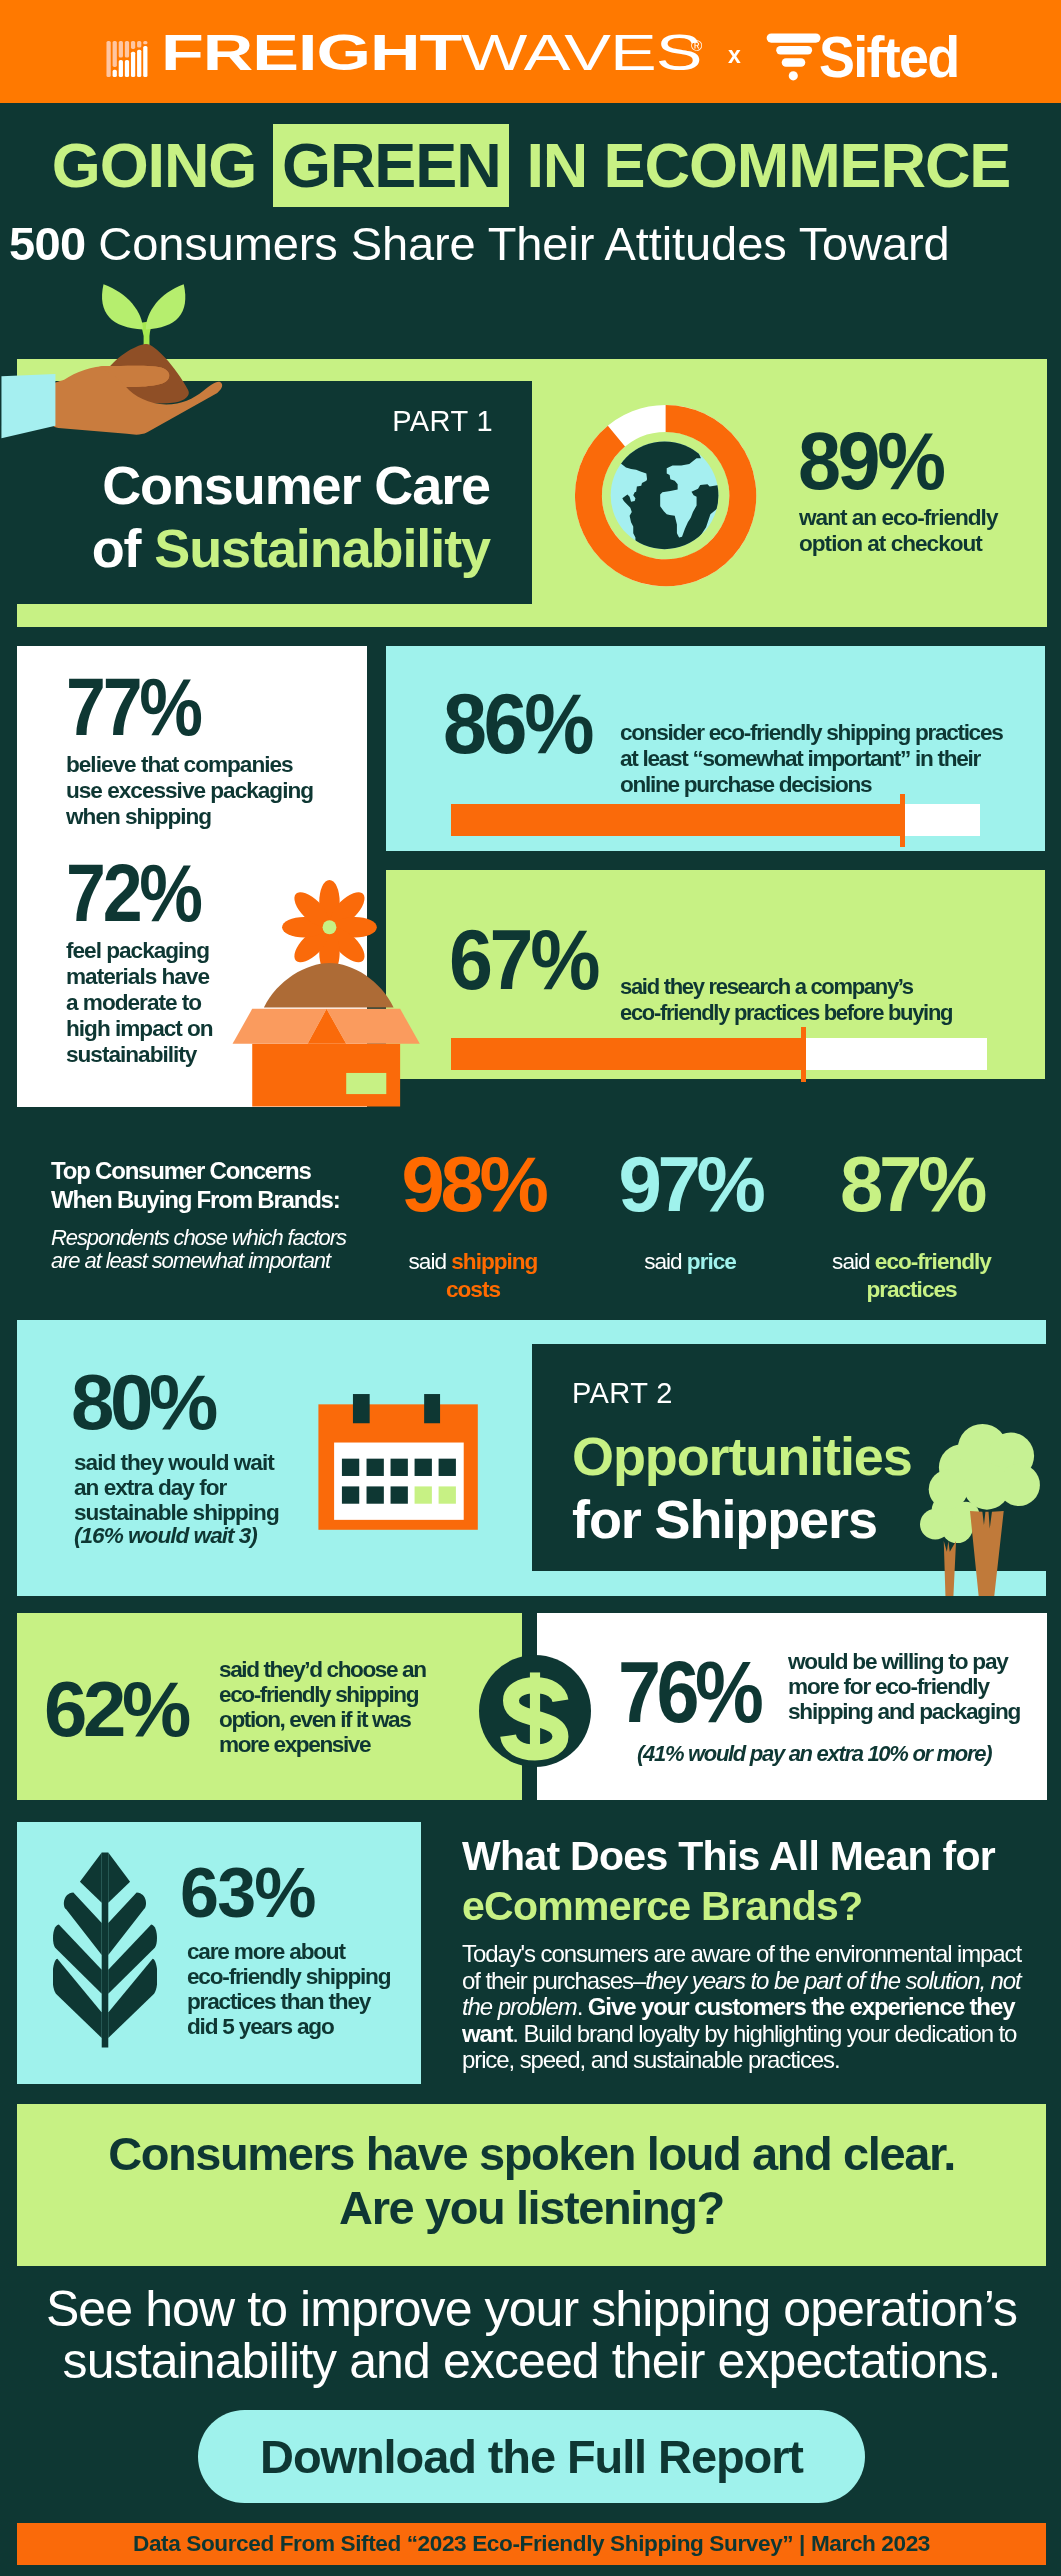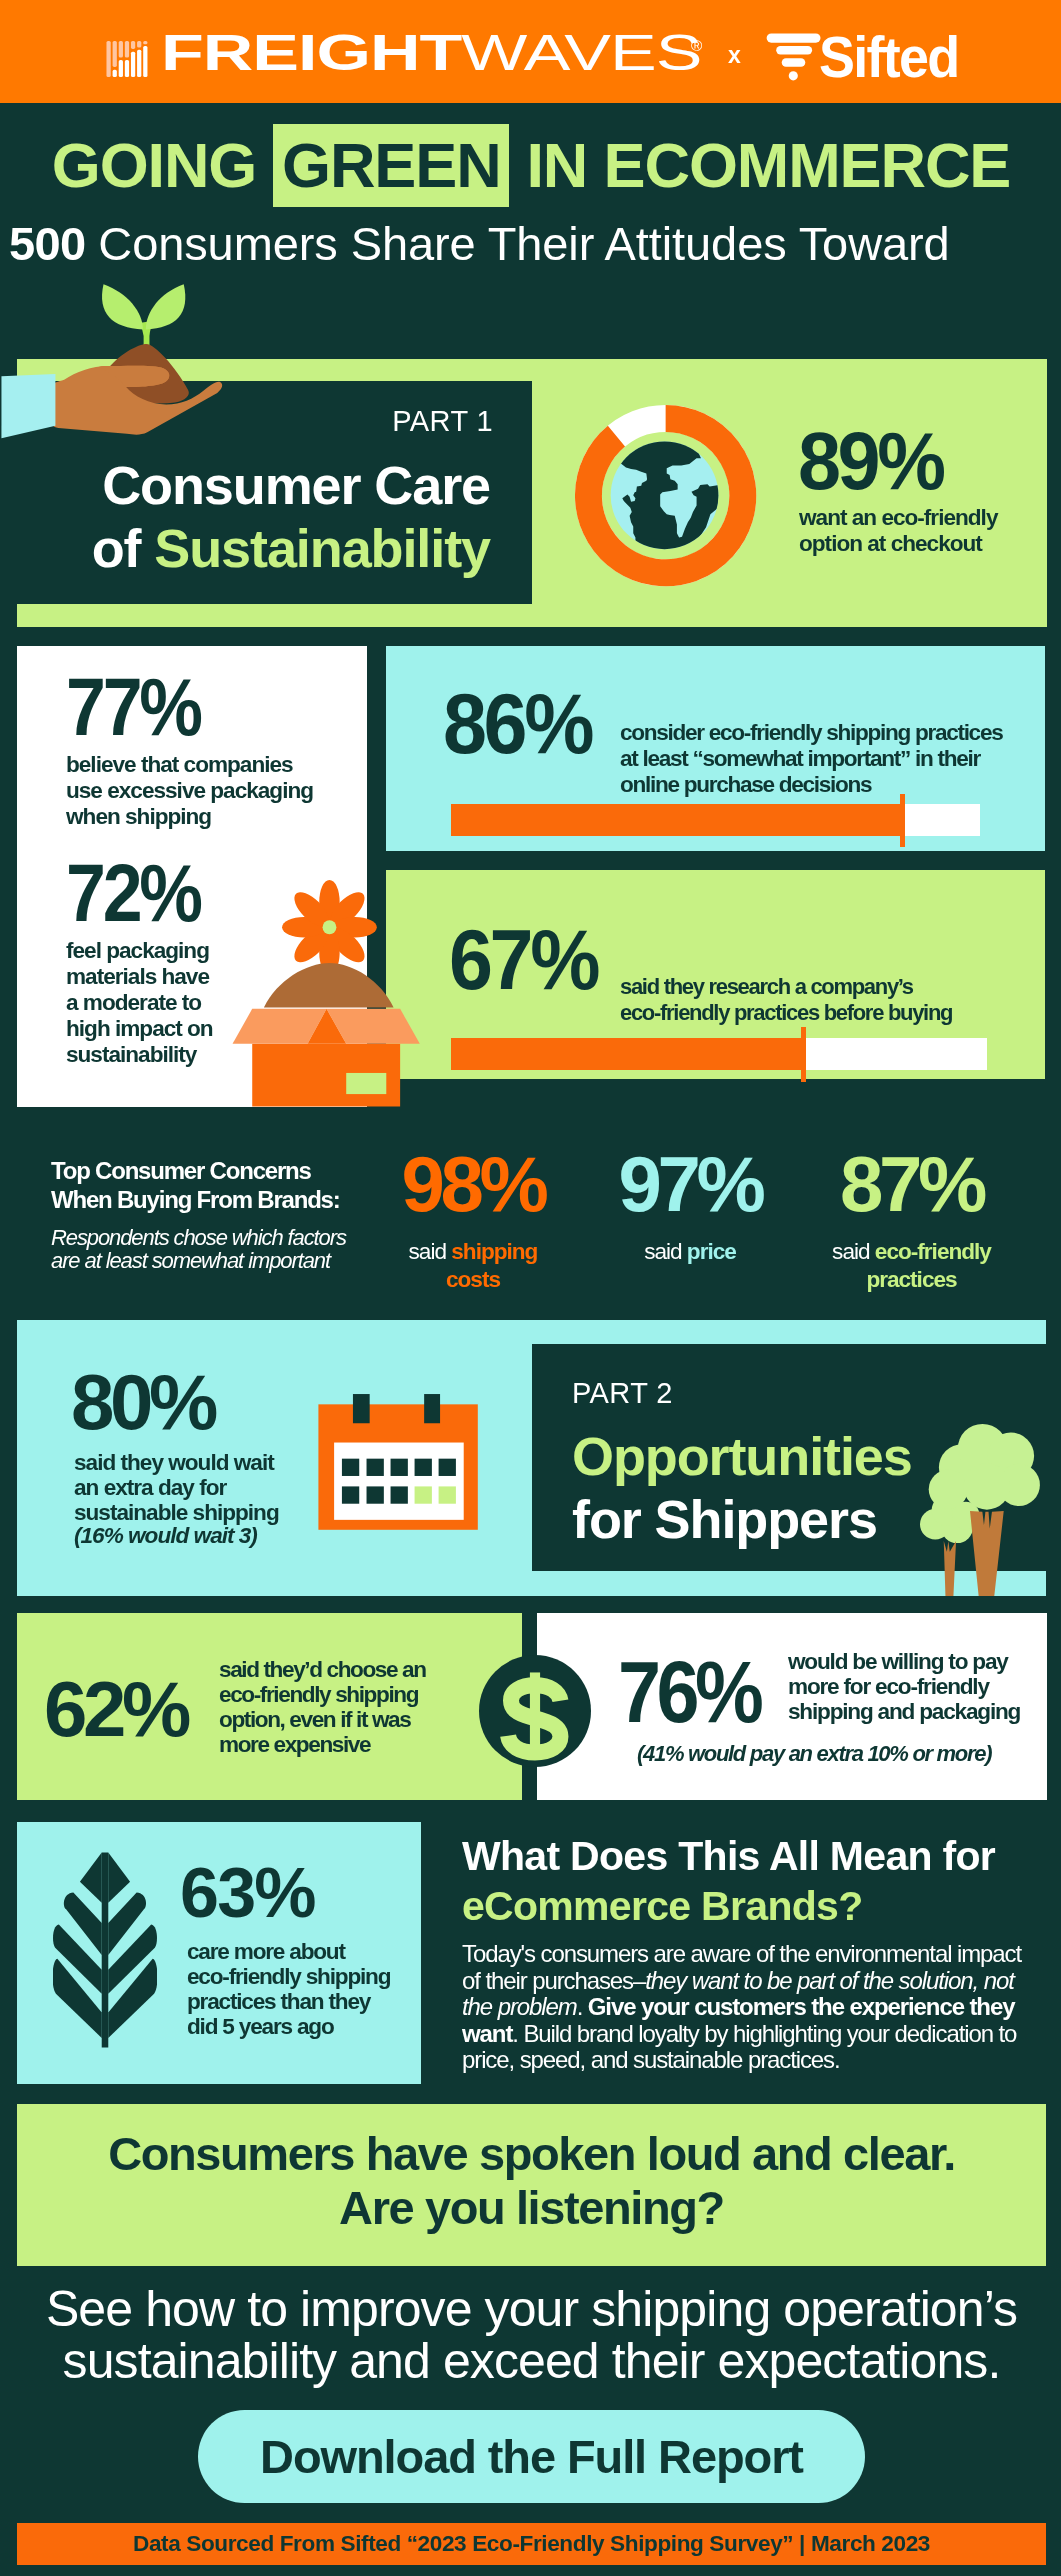--- a/index.html
+++ b/index.html
@@ -64,21 +64,21 @@
   #bc1tick{left:900px;top:794px;height:53px;}
   #bc2track{left:451px;top:1038px;width:536px;}
   #bc2fill{left:451px;top:1038px;width:352px;}
   #bc2tick{left:801px;top:1027px;height:55px;}
 
   
   #cc-h{position:absolute;left:51px;top:1156px;color:#fff;font-size:24px;line-height:29px;font-weight:700;letter-spacing:-1.2px;}
   #cc-n{position:absolute;left:51px;top:1226px;color:#fff;font-size:22px;line-height:23px;font-weight:400;font-style:italic;letter-spacing:-1.1px;}
   .ccitem{text-align:center;}
   .ccval{font-size:78px;line-height:78px;font-weight:700;letter-spacing:-4.4px;}
-  .cclbl{font-size:22.6px;line-height:28.4px;font-weight:500;color:#fff;margin-top:15px;letter-spacing:-1px;}
+  .cclbl{font-size:22.6px;line-height:28.4px;font-weight:500;color:#fff;margin-top:25px;letter-spacing:-1px;}
   .cclbl b{font-weight:700;}
 
   
   #p2band{position:absolute;left:17px;top:1320px;width:1029px;height:276px;background:#9FF2EC;}
   #p2dark{position:absolute;left:532px;top:1344px;width:515px;height:227px;background:#0E3733;}
   #c80{position:absolute;left:71px;top:1363px;color:#0E3733;font-size:78px;line-height:78px;font-weight:700;letter-spacing:-4.4px;}
   #c80t{position:absolute;left:74px;top:1450px;color:#0E3733;font-size:22.6px;line-height:25px;font-weight:600;letter-spacing:-1px;}
   #c80n{position:absolute;left:74px;top:1523px;color:#0E3733;font-size:22.6px;line-height:25px;font-weight:600;font-style:italic;letter-spacing:-1px;}
   #cal{position:absolute;left:318px;top:1392px;width:160px;height:138px;}
   #p2label{position:absolute;left:572px;top:1379px;color:#fff;font-size:29px;line-height:29px;font-weight:500;letter-spacing:0.4px;}
@@ -339,21 +339,21 @@
 </svg>
 <div id="l63">63%</div>
 <div id="l63t">
     <div>care more about</div>
     <div>eco-friendly shipping</div>
     <div>practices than they</div>
     <div>did 5 years ago</div>
   </div>
 <div id="mh1">What Does This All Mean for</div>
 <div id="mh2">eCommerce Brands?</div>
-<div id="mbody"><span>Today's consumers are aware of the environmental impact of their purchases–</span><i>they want to be part of the solution, not the problem</i><span>. </span><b>Give your customers the experience they want</b><span>. Build brand loyalty by highlighting your dedication to price, speed, and sustainable practices.</span></div>
+<div id="mbody"><span>Today's consumers are aware of the environmental impact of their purchases–</span><i>they years to be part of the solution, not the problem</i><span>. </span><b>Give your customers the experience they want</b><span>. Build brand loyalty by highlighting your dedication to price, speed, and sustainable practices.</span></div>
 <div class="abs" id="ctaband"></div>
 <div id="ctaline1">Consumers have spoken loud and clear.</div>
 <div id="ctaline2">Are you listening?</div>
 <div id="ctasub">
     <div>See how to improve your shipping operation’s</div>
     <div>sustainability and exceed their expectations.</div>
   </div>
 <div id="ctabtn">Download the Full Report</div>
 <div id="footer">Data Sourced From Sifted “2023 Eco-Friendly Shipping Survey” | March 2023</div>
 

